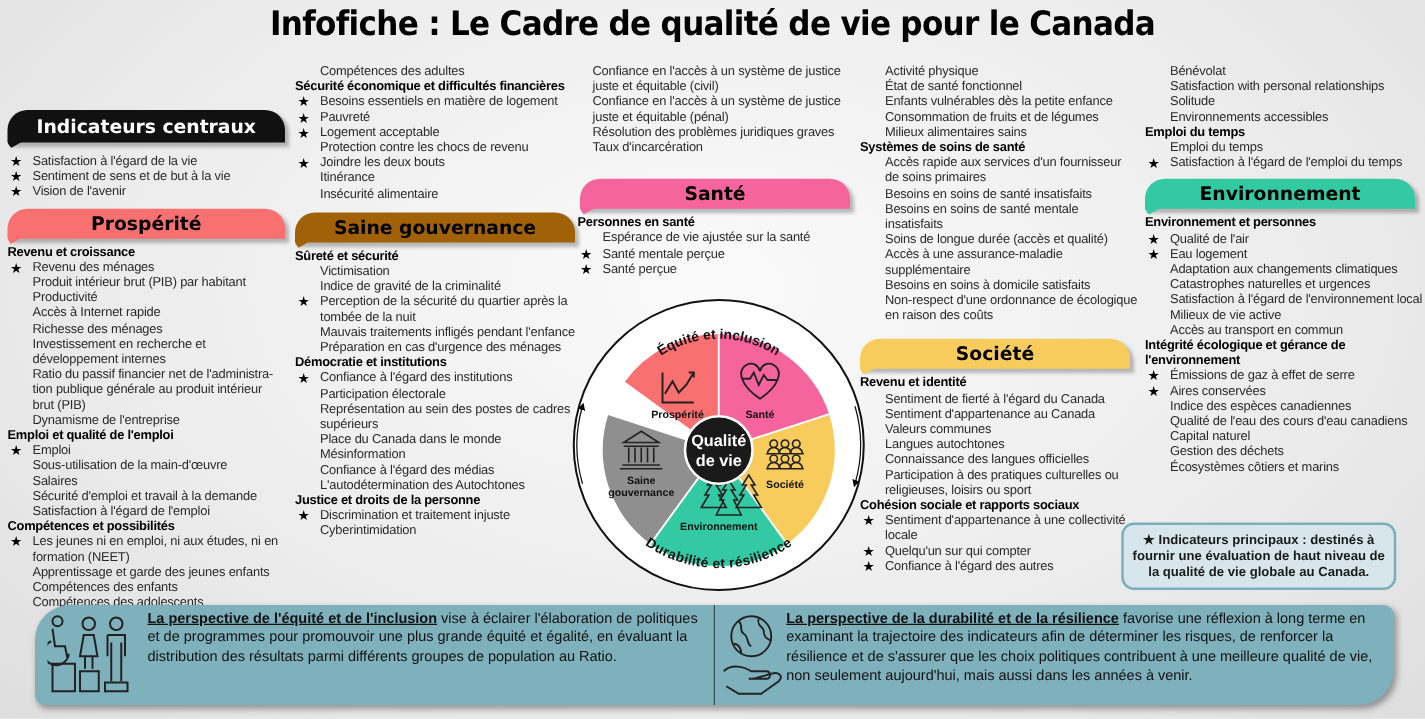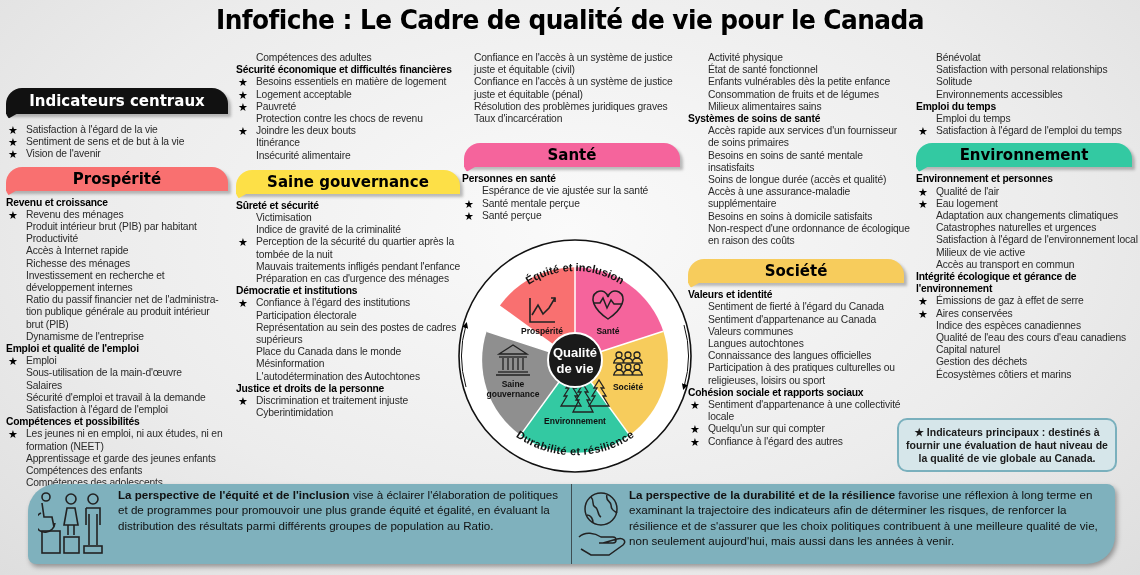--- a/index.html
+++ b/index.html
@@ -25,21 +25,21 @@
     margin: 4px 0 6px 0;
     box-shadow: 3px 3px 3px rgba(0,0,0,0.25);
     font-family: "DejaVu Sans", sans-serif;
   }
   .banner::after {
     content: ""; position: absolute; left: 0; bottom: -6px; width: 14px; height: 8px;
     background: inherit; border-radius: 0 0 0 14px; clip-path: polygon(0 0, 100% 0, 0 100%);
   }
   .b-black { background: #111; color: #fff; }
   .b-prosp { background: #f97070; }
-  .b-gouv { background: #fde047; }
+  .b-gouv { background: #a16207; }
   .b-sante { background: #f5649c; }
   .b-soc { background: #f7cc5c; }
   .b-env { background: #33c9a2; }
 
   .legend-box {
     position: absolute; left: 897px; top: 418px; width: 220px; height: 54px;
     border: 2px solid #7ab0bd; border-radius: 10px; background: #d6e6ea;
     font-weight: bold; font-size: 10.5px; line-height: 13px; text-align: center; padding: 6px 4px;
   }
   .bottom {
@@ -48,21 +48,21 @@
     box-shadow: 2px 3px 5px rgba(0,0,0,0.35);
     border-radius: 28px 8px 28px 8px;
   }
   .bottom .half { position: absolute; top: 0; height: 80px; font-size: 11.6px; line-height: 15.4px; color: #111; }
   .bottom .left-half { left: 0; width: 543px; }
   .bottom .right-half { left: 545px; width: 542px; }
   .bottom .divider { position: absolute; left: 543px; top: 0; width: 1px; height: 80px; background: #3e4d52; }
   .bottom .txt { position: absolute; top: 3px; }
   .bottom .left-half .txt { left: 90px; width: 445px; }
   .bottom .right-half .txt { left: 56px; width: 472px; }
-  .bottom b { font-weight: bold; }
+  .bottom b { font-weight: bold; text-decoration: underline; }
   .bottom svg { position: absolute; }
 
   .wheel { position: absolute; left: 456px; top: 237px; width: 238px; height: 238px; }
 </style>
 </head>
 <body>
 
 <div class="title">Infofiche : Le Cadre de qualité de vie pour le Canada</div>
 
 <div class="col" style="left:6px; top:44px; width:222px;margin-top:44px;">
@@ -91,39 +91,40 @@
   <div class="it star">Les jeunes ni en emploi, ni aux études, ni en formation (NEET)</div>
   <div class="it">Apprentissage et garde des jeunes enfants</div>
   <div class="it">Compétences des enfants</div>
   <div class="it">Compétences des adolescents</div>
 </div>
 
 <div class="col" style="left:236px; top:52px; width:224px;">
   <div class="it">Compétences des adultes</div>
   <div class="sub">Sécurité économique et difficultés financières</div>
   <div class="it star">Besoins essentiels en matière de logement</div>
+  <div class="it star">Pauvreté</div>
   <div class="it star">Logement acceptable</div>
-  <div class="it star">Pauvreté</div>
   <div class="it">Protection contre les chocs de revenu</div>
   <div class="it star">Joindre les deux bouts</div>
   <div class="it">Itinérance</div>
   <div class="it">Insécurité alimentaire</div>
   <div class="banner b-gouv" style="margin-top:8px;">Saine gouvernance</div>
   <div class="sub">Sûreté et sécurité</div>
   <div class="it">Victimisation</div>
   <div class="it">Indice de gravité de la criminalité</div>
   <div class="it star">Perception de la sécurité du quartier après la tombée de la nuit</div>
   <div class="it">Mauvais traitements infligés pendant l'enfance</div>
   <div class="it">Préparation en cas d'urgence des ménages</div>
   <div class="sub">Démocratie et institutions</div>
   <div class="it star">Confiance à l'égard des institutions</div>
   <div class="it">Participation électorale</div>
   <div class="it">Représentation au sein des postes de cadres supérieurs</div>
   <div class="it">Place du Canada dans le monde</div>
   <div class="it">Mésinformation</div>
+  <div class="it">Confiance à l'égard des médias</div>
   <div class="it">L'autodétermination des Autochtones</div>
   <div class="sub">Justice et droits de la personne</div>
   <div class="it star">Discrimination et traitement injuste</div>
   <div class="it">Cyberintimidation</div>
 </div>
 
 <div class="col" style="left:462px; top:52px; width:222px;">
   <div class="it" style="padding-left:12px">Confiance en l'accès à un système de justice juste et équitable (civil)</div>
   <div class="it" style="padding-left:12px">Confiance en l'accès à un système de justice juste et équitable (pénal)</div>
   <div class="it" style="padding-left:12px">Résolution des problèmes juridiques graves</div>
@@ -136,27 +137,28 @@
 </div>
 
 <div class="col" style="left:688px; top:52px; width:222px;">
   <div class="it">Activité physique</div>
   <div class="it">État de santé fonctionnel</div>
   <div class="it">Enfants vulnérables dès la petite enfance</div>
   <div class="it">Consommation de fruits et de légumes</div>
   <div class="it">Milieux alimentaires sains</div>
   <div class="sub">Systèmes de soins de santé</div>
   <div class="it">Accès rapide aux services d'un fournisseur de soins primaires</div>
+  <div class="it">Besoins en soins de santé insatisfaits</div>
   <div class="it">Besoins en soins de santé mentale insatisfaits</div>
   <div class="it">Soins de longue durée (accès et qualité)</div>
   <div class="it">Accès à une assurance-maladie supplémentaire</div>
   <div class="it">Besoins en soins à domicile satisfaits</div>
   <div class="it">Non-respect d'une ordonnance de écologique en raison des coûts</div>
   <div class="banner b-soc" style="margin-top:12px; width:216px;">Société</div>
-  <div class="sub" style="margin-top:6px">Valeurs et identité</div>
+  <div class="sub" style="margin-top:6px">Revenu et identité</div>
   <div class="it">Sentiment de fierté à l'égard du Canada</div>
   <div class="it">Sentiment d'appartenance au Canada</div>
   <div class="it">Valeurs communes</div>
   <div class="it">Langues autochtones</div>
   <div class="it">Connaissance des langues officielles</div>
   <div class="it">Participation à des pratiques culturelles ou religieuses, loisirs ou sport</div>
   <div class="sub">Cohésion sociale et rapports sociaux</div>
   <div class="it star">Sentiment d'appartenance à une collectivité locale</div>
   <div class="it star">Quelqu'un sur qui compter</div>
   <div class="it star">Confiance à l'égard des autres</div>

